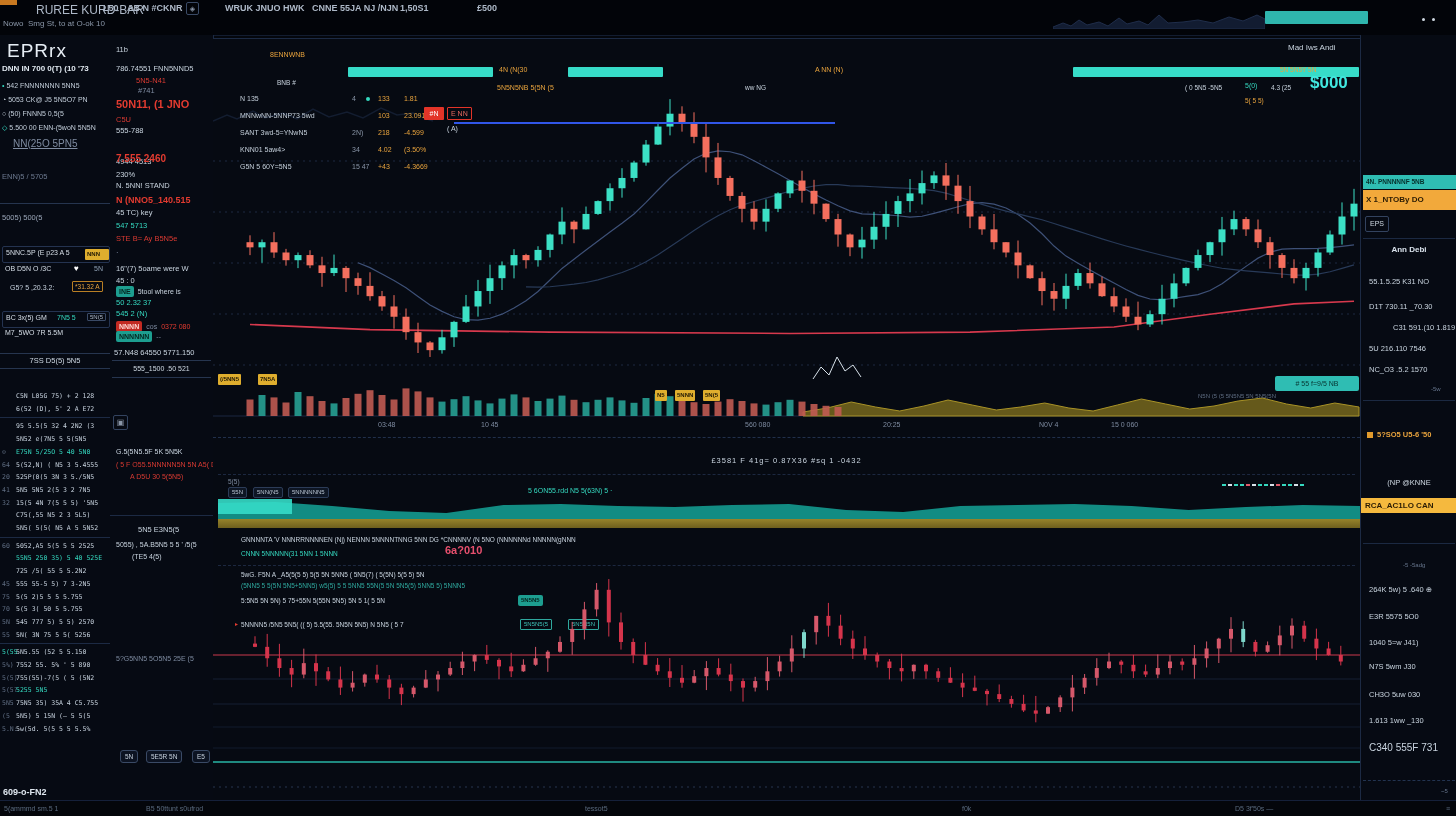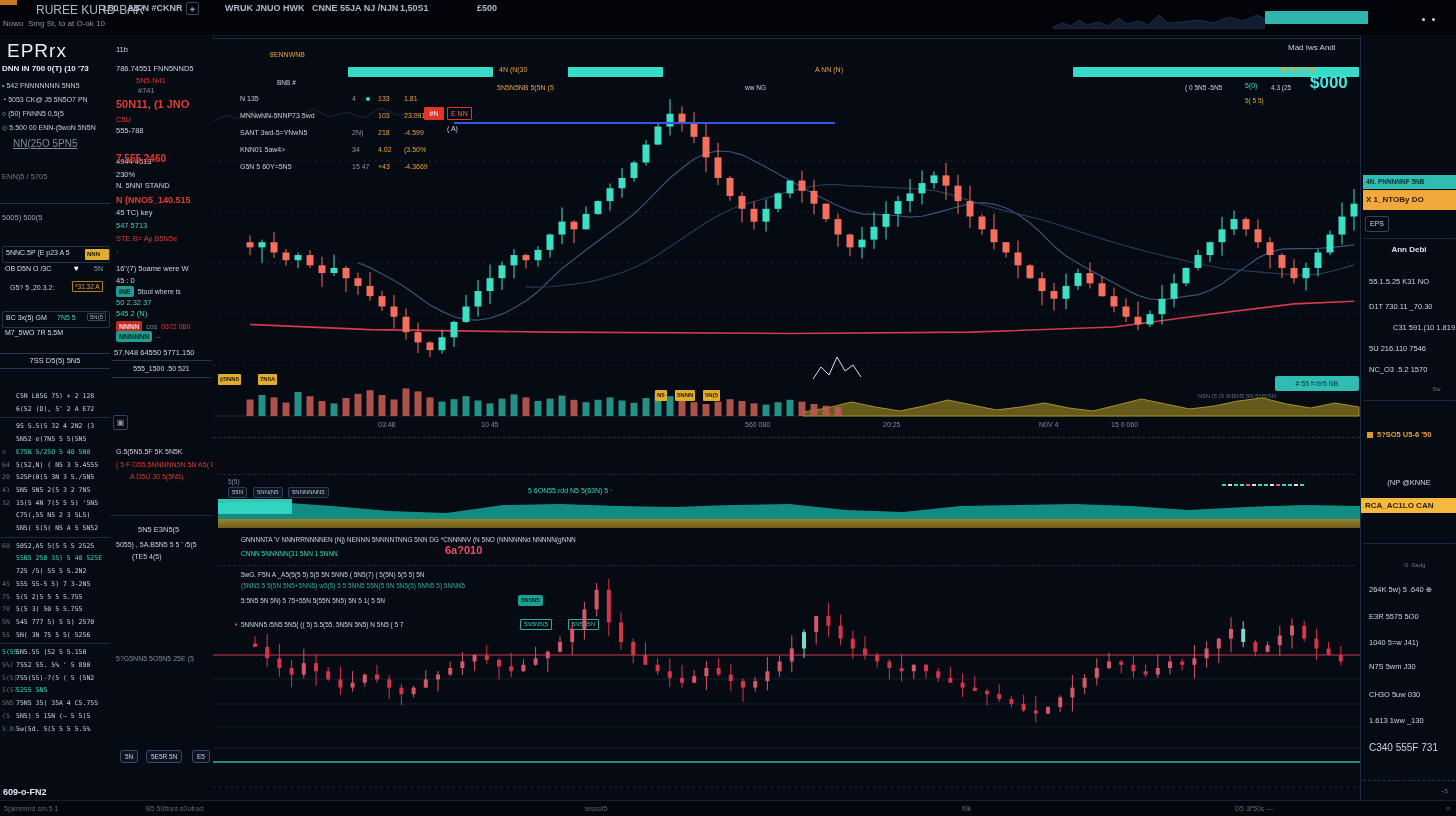--- a/index.html
+++ b/index.html
@@ -532,20 +532,21 @@
         <div class="tag-amber" style="left: 5px; top: 335px;">(/5NN5</div>
         <div class="tag-amber" style="left: 45px; top: 335px;">7N5A</div>
         <div class="tag-amber" style="left: 442px; top: 351px;">N5</div>
         <div class="tag-amber" style="left: 462px; top: 351px;">5NNN</div>
         <div class="tag-amber" style="left: 490px; top: 351px;">5N(5</div>
       </div>
     <div class="row-abs" style="left:985px;top:354px;font-size:6px;color:#5f6d82;">N5N (5 (5 5N5N5 5N 5N5(5N</div>
   </div>
 
   <div class="abs" style="left:213px;top:437px;width:1147px;height:93px;background:#060a12;border-top:1px dashed #21304c;border-bottom:1px dashed #21304c;">
+    <div class="row-abs" style="left:0;top:18px;width:1147px;text-align:center;font-size:7.5px;color:#c9d4df;letter-spacing:1px;">£3581 F 41g= 0.87X36 #sq 1 -0432</div>
     <div class="abs" style="left:5px;top:36px;width:1137px;border-top:1px dashed #1c2840;"></div>
     <div class="row-abs" style="left:15px;top:40px;font-size:6.5px;color:#7e8ba0;">5(5)</div>
     <div>
         <div class="tag-dark" style="left: 15px; top: 49px;">55N</div>
         <div class="tag-dark" style="left: 40px; top: 49px;">5NN(N5</div>
         <div class="tag-dark" style="left: 75px; top: 49px;">5NNNNNN5</div>
       </div>
     <div class="row-abs" style="left:315px;top:49px;font-size:7px;color:#35d9c0;">5 6ON55.rdd N5 5(63N) 5 ·</div>
     <div>
         <div class="abs" style="left: 1009px; top: 46px; width: 4px; height: 2px; background: rgb(53, 217, 192);"></div>

